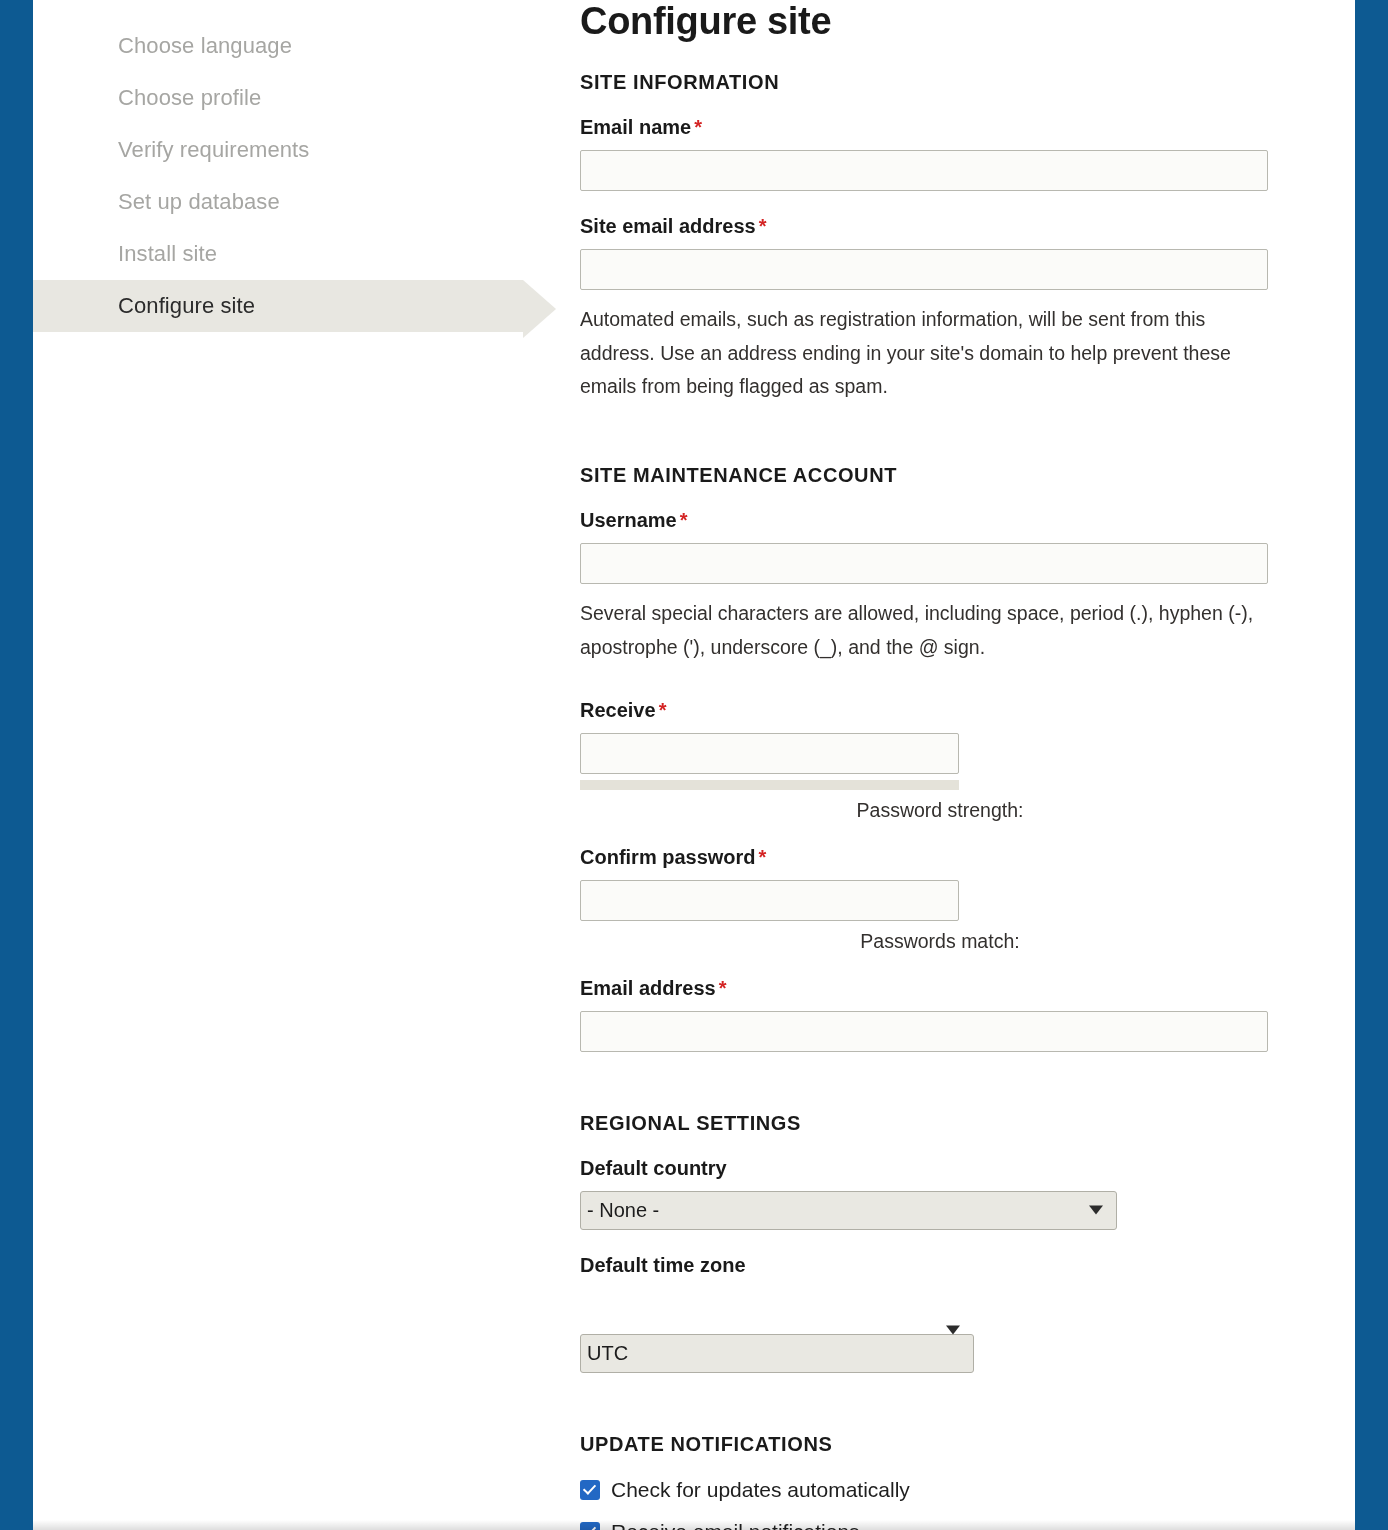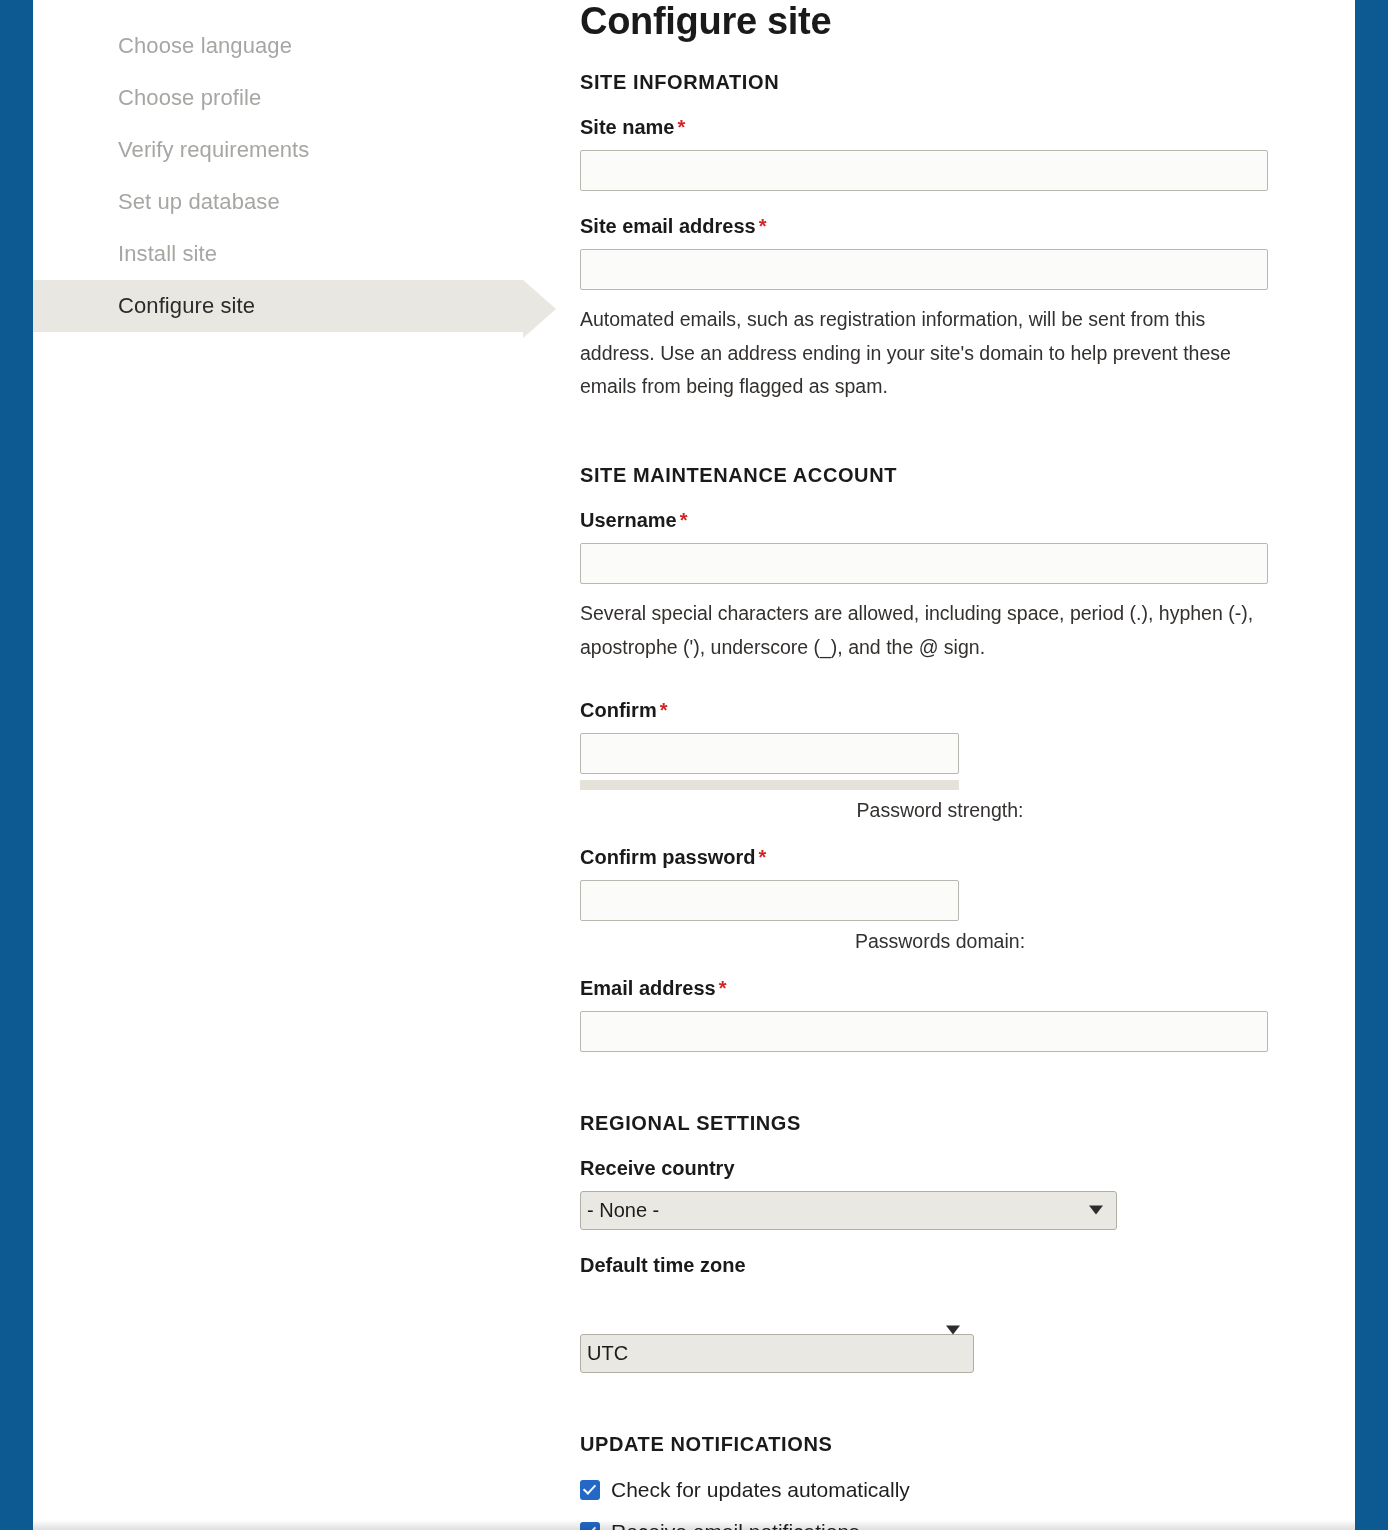--- a/index.html
+++ b/index.html
@@ -222,21 +222,21 @@
   </div>
 
   <div class="main">
 
     <h1 class="page-title">Configure site</h1>
 
     
     <div class="section-title">SITE INFORMATION</div>
 
     <div class="field-label">
-      <span>Site name</span><span class="req">*</span>
+      <span>Email name</span><span class="req">*</span>
     </div>
     <input class="text-input w-full" type="text" value="" style="">
 
     <div class="spacer-24"></div>
 
     <div class="field-label">
       <span>Site email address</span><span class="req">*</span>
     </div>
     <input class="text-input w-full" type="text" value="" style="">
     <div class="desc">Automated emails, such as registration information, will be sent from this address. Use an address ending in your site's domain to help prevent these emails from being flagged as spam.</div>
@@ -246,51 +246,51 @@
 
     <div class="field-label">
       <span>Username</span><span class="req">*</span>
     </div>
     <input class="text-input w-full" type="text" value="" style="">
     <div class="desc">Several special characters are allowed, including space, period (.), hyphen (-), apostrophe ('), underscore (_), and the @ sign.</div>
 
     <div class="spacer-34"></div>
 
     <div class="field-label">
-      <span>Confirm</span><span class="req">*</span>
+      <span>Receive</span><span class="req">*</span>
     </div>
     <input class="text-input w-half" type="password" value="" style="">
     <div class="strength-bar"></div>
     <div class="meter-text">
       <span>Password strength:</span>
       <span></span>
     </div>
 
     <div class="spacer-24"></div>
 
     <div class="field-label">
       <span>Confirm password</span><span class="req">*</span>
     </div>
     <input class="text-input w-half" type="password" value="" style="">
     <div class="meter-text">
-      <span>Passwords domain:</span>
+      <span>Passwords match:</span>
       <span></span>
     </div>
 
     <div class="spacer-24"></div>
 
     <div class="field-label">
       <span>Email address</span><span class="req">*</span>
     </div>
     <input class="text-input w-full" type="text" value="" style="">
 
     
     <div class="section-title spaced">REGIONAL SETTINGS</div>
 
-    <div class="field-label">Receive country</div>
+    <div class="field-label">Default country</div>
     <div class="select-wrap">
       <select class="select-input w-country">
         <option>- None -</option>
       </select>
       <span class="arrow"></span>
     </div>
 
     <div class="spacer-24"></div>
 
     <div class="field-label">Default time zone</div>

